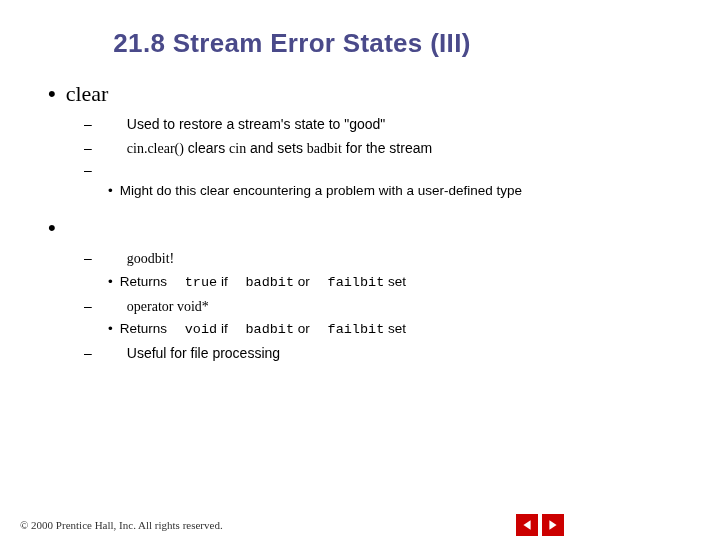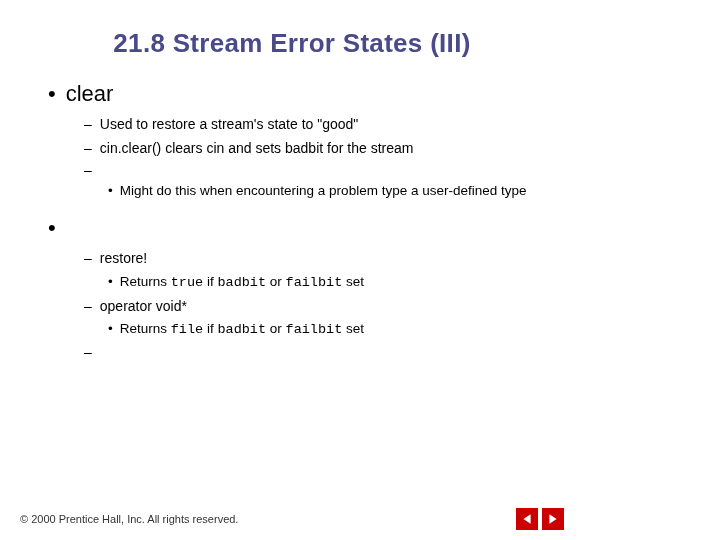--- a/index.html
+++ b/index.html
@@ -46,21 +46,21 @@
       margin-right: 10px;
       color: #000;
     }
 
     .bullet-main .bullet-label {
       font-size: 22px;
       font-family: Arial, Helvetica, sans-serif;
     }
 
     .bullet-main .bullet-label code {
-      font-family: Liberation Sans, sans-serif;
+      font-family: Liberation Serif, serif;
       font-size: 22px;
     }
 
     .sub-items {
       margin-left: 36px;
     }
 
     .sub-item {
       display: flex;
       align-items: baseline;
@@ -69,24 +69,25 @@
     }
 
     .dash {
       margin-right: 8px;
       flex-shrink: 0;
     }
 
     .sub-item-text {
       font-size: 14px;
       line-height: 1.4;
+      margin-left: 27px;
     }
 
     .sub-item-text code {
-      font-family: Liberation Sans, sans-serif;
+      font-family: Liberation Serif, serif;
       font-size: 14px;
     }
 
     .sub-sub-items {
       margin-left: 24px;
       margin-top: 2px;
       margin-bottom: 4px;
     }
 
     .sub-sub-item {
@@ -103,31 +104,33 @@
     }
 
     .sub-sub-item .sub-sub-text {
       font-size: 13.5px;
       line-height: 1.4;
     }
 
     .sub-sub-item .sub-sub-text code {
       font-family: 'Courier New', Courier, monospace;
       font-size: 13.5px;
+      margin-left: 14px;
     }
 
     .footer {
       position: absolute;
-      bottom: 10px;
+      bottom: 4px;
       left: 0;
       right: 0;
       display: flex;
       align-items: center;
       padding: 0 20px;
       justify-content: space-between;
+      font-family: Liberation Serif, serif;
     }
 
     .footer-text {
       font-size: 11px;
       color: #333;
     }
 
     .nav-buttons {
       display: flex;
       gap: 4px;
@@ -172,57 +175,58 @@
         <span class="dash">–</span>
         <span class="sub-item-text"><code>cin.clear()</code> clears <code>cin</code> and sets <code>badbit</code> for the stream</span>
       </div>
 
       <div class="sub-item">
         <span class="dash">–</span>
       </div>
       <div class="sub-sub-items">
         <div class="sub-sub-item">
           <span class="mini-bullet">•</span>
-          <span class="sub-sub-text">Might do this when encountering a problem type a user-defined type</span>
+          <span class="sub-sub-text">Might do this clear encountering a problem with a user-defined type</span>
         </div>
       </div>
 
     </div>
   </div>
 
   <div class="section">
     <div class="bullet-main">
       <span class="bullet-dot">•</span>
     </div>
     <div class="sub-items">
 
       <div class="sub-item">
         <span class="dash">–</span>
-        <span class="sub-item-text"><code>restore!</code></span>
+        <span class="sub-item-text"><code>goodbit!</code></span>
       </div>
       <div class="sub-sub-items">
         <div class="sub-sub-item">
           <span class="mini-bullet">•</span>
           <span class="sub-sub-text">Returns <code>true</code> if <code>badbit</code> or <code>failbit</code> set</span>
         </div>
       </div>
 
       <div class="sub-item">
         <span class="dash">–</span>
         <span class="sub-item-text"><code>operator void*</code></span>
       </div>
       <div class="sub-sub-items">
         <div class="sub-sub-item">
           <span class="mini-bullet">•</span>
-          <span class="sub-sub-text">Returns <code>file</code> if <code>badbit</code> or <code>failbit</code> set</span>
+          <span class="sub-sub-text">Returns <code>void</code> if <code>badbit</code> or <code>failbit</code> set</span>
         </div>
       </div>
 
       <div class="sub-item">
         <span class="dash">–</span>
+        <span class="sub-item-text">Useful for file processing</span>
       </div>
 
     </div>
   </div>
 
   <div class="footer">
     <span class="footer-text">© 2000 Prentice Hall, Inc.  All rights reserved.</span>
     <div class="nav-buttons">
       <button class="nav-btn" title="Previous">
         <svg viewBox="0 0 10 10" fill="white">

